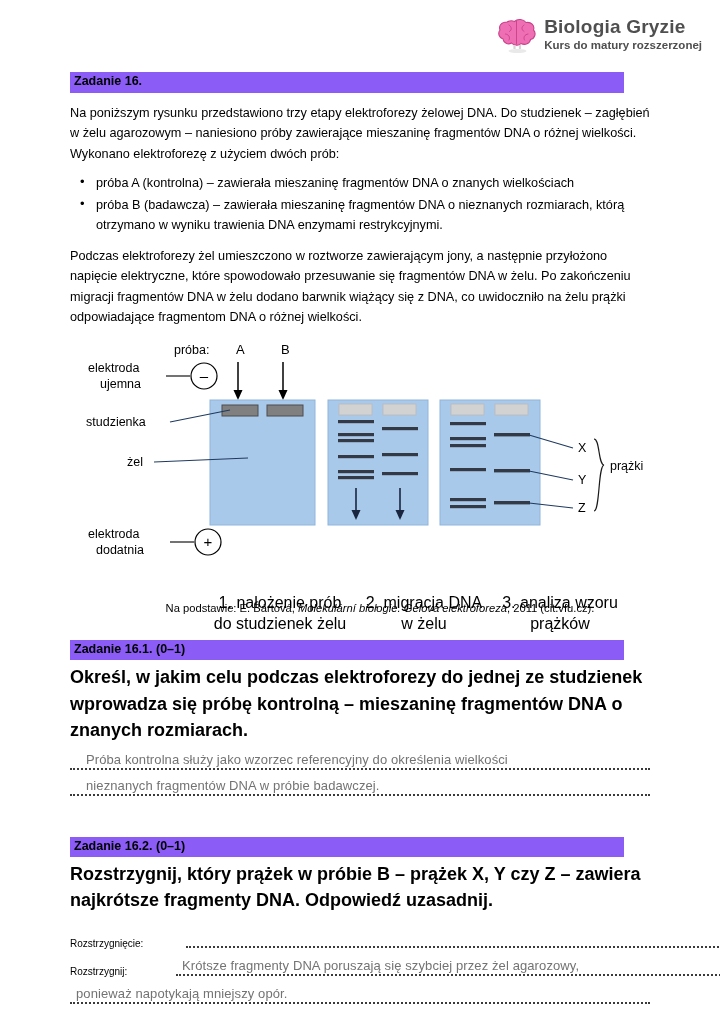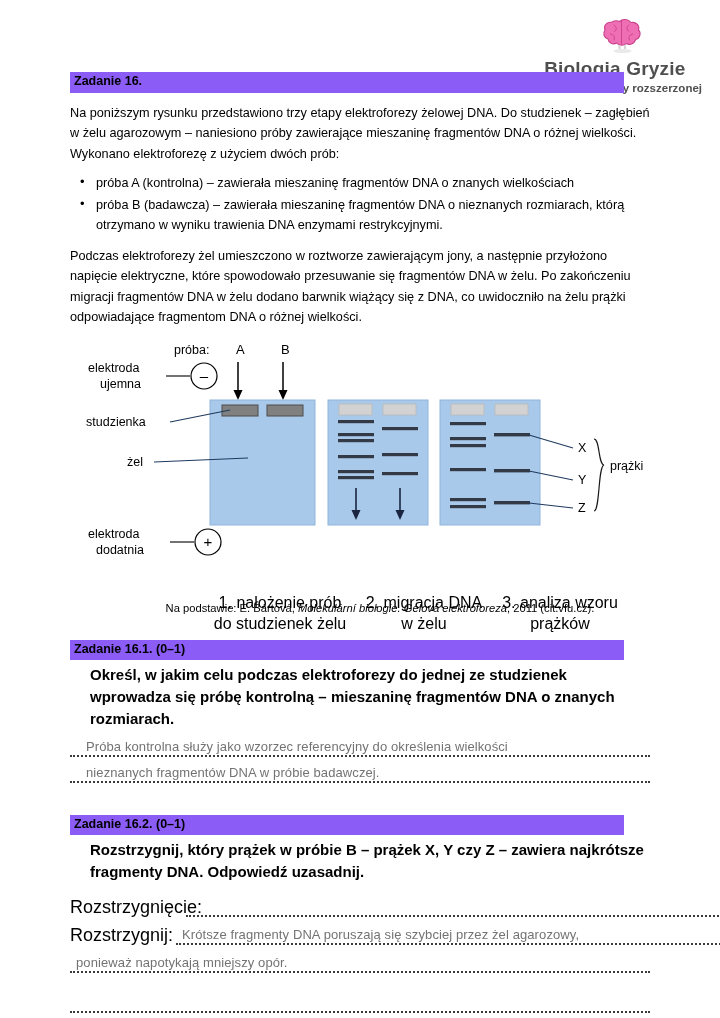--- a/index.html
+++ b/index.html
@@ -17,21 +17,20 @@
   }
 
   
   .logo-header {
     position: absolute;
     top: 14px;
     right: 18px;
     display: flex;
     align-items: center;
     gap: 5px;
-    flex-direction: column;
   }
   .logo-mark {
     width: 42px;
     height: 40px;
     flex: 0 0 auto;
     display: block;
   }
   .logo-text {
     display: flex;
     flex-direction: column;
@@ -86,25 +85,24 @@
   }
   ul.bullets li::before {
     content: "\2022";
     position: absolute;
     left: -16px;
     top: -1px;
     font-size: 13px;
   }
 
   .q-prompt {
-    font-size: 15px;
+    font-size: 18px;
     font-weight: bold;
     line-height: 1.45;
     margin-top: 2px;
-    margin-left: 20px;
   }
 
   
   .figure {
     position: relative;
     width: 580px;
     height: 252px;
     margin-top: 10px;
   }
   .figure svg { display: block; }
@@ -158,21 +156,21 @@
   }
 
   .labeled-line {
     position: relative;
     height: 28px;
   }
   .lab {
     position: absolute;
     left: 0;
     bottom: 3px;
-    font-size: 18px;
+    font-size: 10px;
   }
   .labeled-line .dots {
     position: absolute;
     bottom: 4px;
     right: 0;
   }
   .ll-1 .dots { left: 116px; }
   .ll-2 .dots { left: 106px; }
   .labeled-line .hand { bottom: 7px; }
 
@@ -338,21 +336,21 @@
       <div class="dots"></div>
     </div>
     <div class="ans-line">
       <span class="hand" style="left:16px;">nieznanych fragmentów DNA w próbie badawczej.</span>
       <div class="dots"></div>
     </div>
   </div>
 
   <div class="gap-lg"></div>
 
-  <div class="task-band" style="width:546px;">Zadanie 16.2. (0–1)</div>
+  <div class="task-band" style="width:546px;margin-top:9px;">Zadanie 16.2. (0–1)</div>
   <div class="q-prompt" style="margin-top:4px;">Rozstrzygnij, który prążek w próbie B – prążek X, Y czy Z – zawiera najkrótsze fragmenty DNA. Odpowiedź uzasadnij.</div>
 
   <div class="answer-block" style="margin-top:10px;">
 
     <div class="labeled-line ll-1">
       <span class="lab">Rozstrzygnięcie:</span>
       <div class="dots"></div>
     </div>
 
     <div class="labeled-line ll-2">

